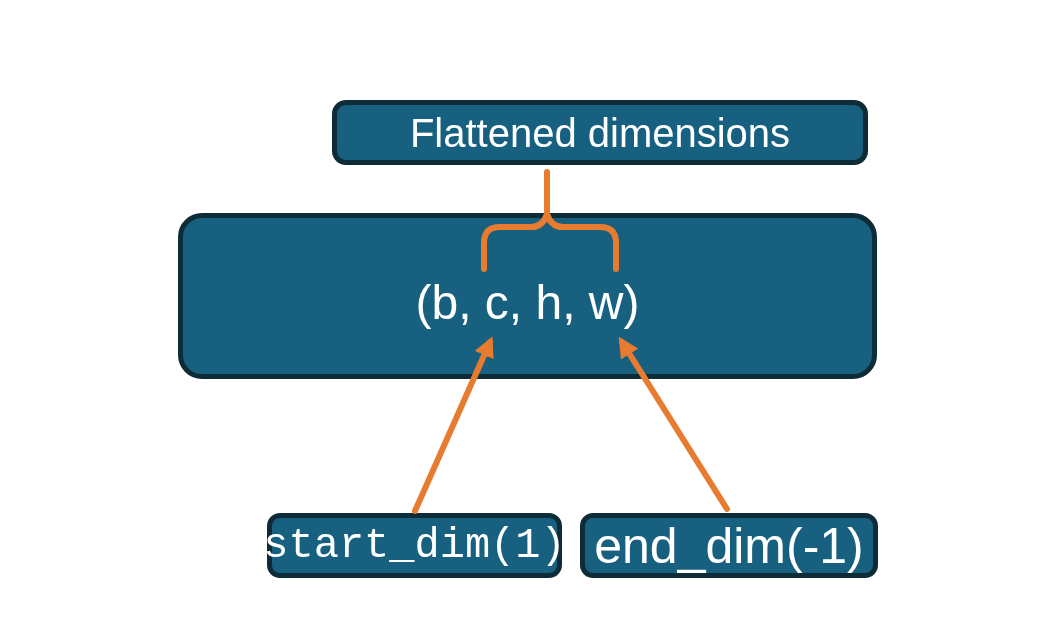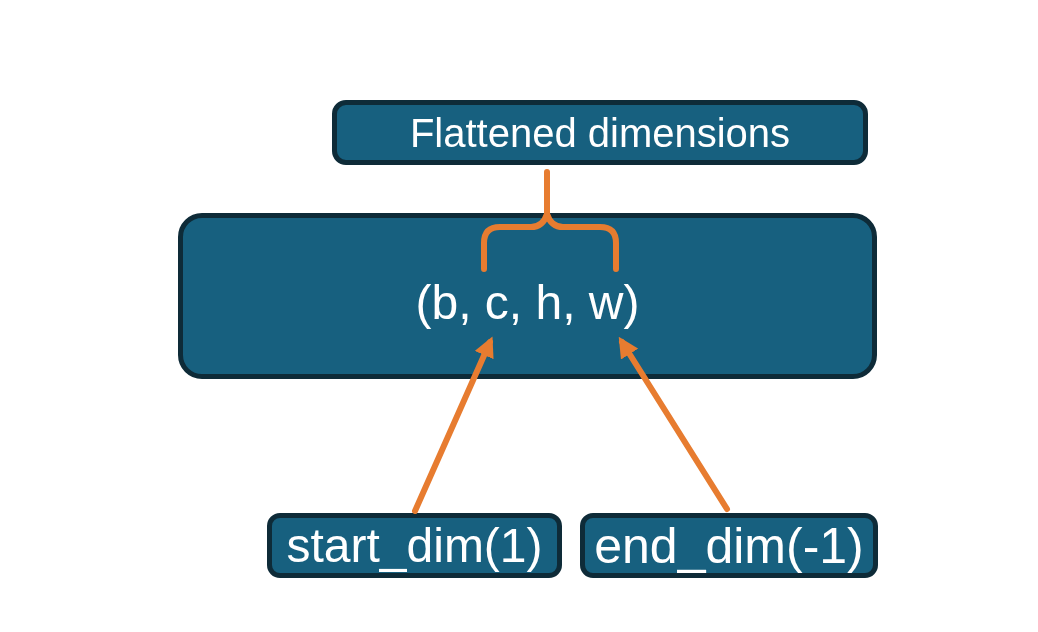--- a/index.html
+++ b/index.html
@@ -43,21 +43,22 @@
     left: 178px; top: 213px;
     width: 699px; height: 166px;
     border-radius: 24px;
     font-size: 48px;
     padding-top: 14px;
   }
   .node-bottom-left {
     left: 267px; top: 513px;
     width: 295px; height: 65px;
     border-radius: 13px;
-    font-size: 48px;
+    font-size: 42px;
+    font-family: Liberation Mono, monospace;
   }
   .node-bottom-right {
     left: 580px; top: 513px;
     width: 298px; height: 65px;
     border-radius: 13px;
     font-size: 50px;
   }
   svg.overlay {
     position: absolute;
     left: 0; top: 0;

